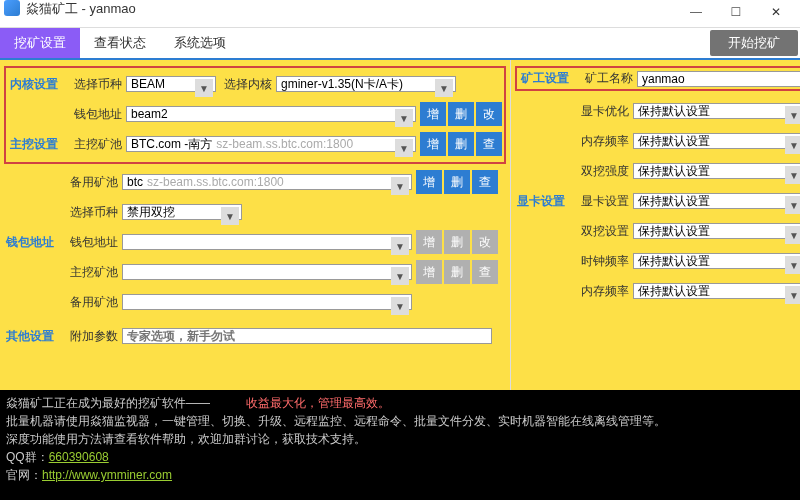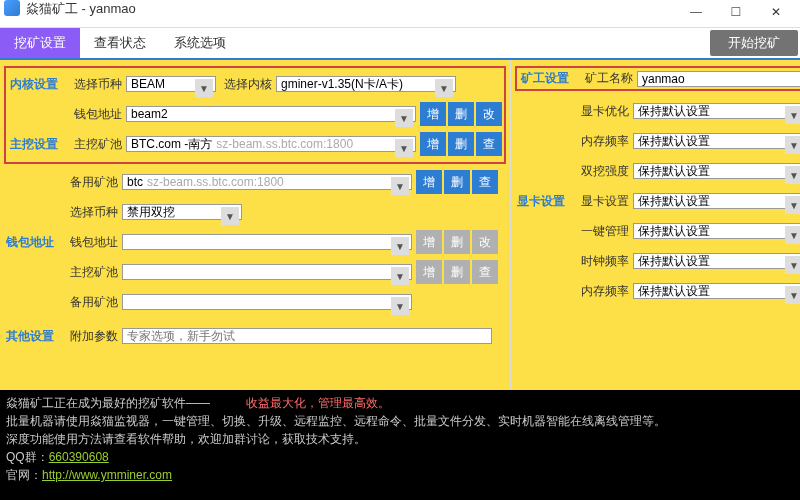--- a/index.html
+++ b/index.html
@@ -158,21 +158,21 @@
       <div class="fld-label">备用矿池</div>
       <div class="select" style="width:290px">
         <span class="txt"></span>
         <span class="caret">▼</span>
       </div>
     </div>
 
     <div class="row" style="margin-top:6px">
       <div class="side-label">其他设置</div>
       <div class="fld-label">附加参数</div>
-      <input class="input" style="width: 370px; color: rgb(170, 170, 170);" placeholder="专家选项，新手勿试">
+      <input class="input" style="width: 370px; color: rgb(170, 170, 170); font-weight: bold;" placeholder="专家选项，新手勿试">
     </div>
   </div>
 
   <div class="right">
     <div class="name-highlight">
       <div class="side-label" style="width:60px">矿工设置</div>
       <div class="fld-label">矿工名称</div>
       <input class="input" style="flex: 1 1 0%;" value="yanmao">
     </div>
     <div style="height:6px"></div>
@@ -203,21 +203,21 @@
     <div class="row">
         <div class="side-label">显卡设置</div>
         <div class="fld-label">显卡设置</div>
         <div class="select">
           <span class="txt">保持默认设置</span>
           <span class="caret">▼</span>
         </div>
       </div>
     <div class="row">
         <div class="side-label"></div>
-        <div class="fld-label">一键管理</div>
+        <div class="fld-label">双挖设置</div>
         <div class="select">
           <span class="txt">保持默认设置</span>
           <span class="caret">▼</span>
         </div>
       </div>
     <div class="row">
         <div class="side-label"></div>
         <div class="fld-label">时钟频率</div>
         <div class="select">
           <span class="txt">保持默认设置</span>

